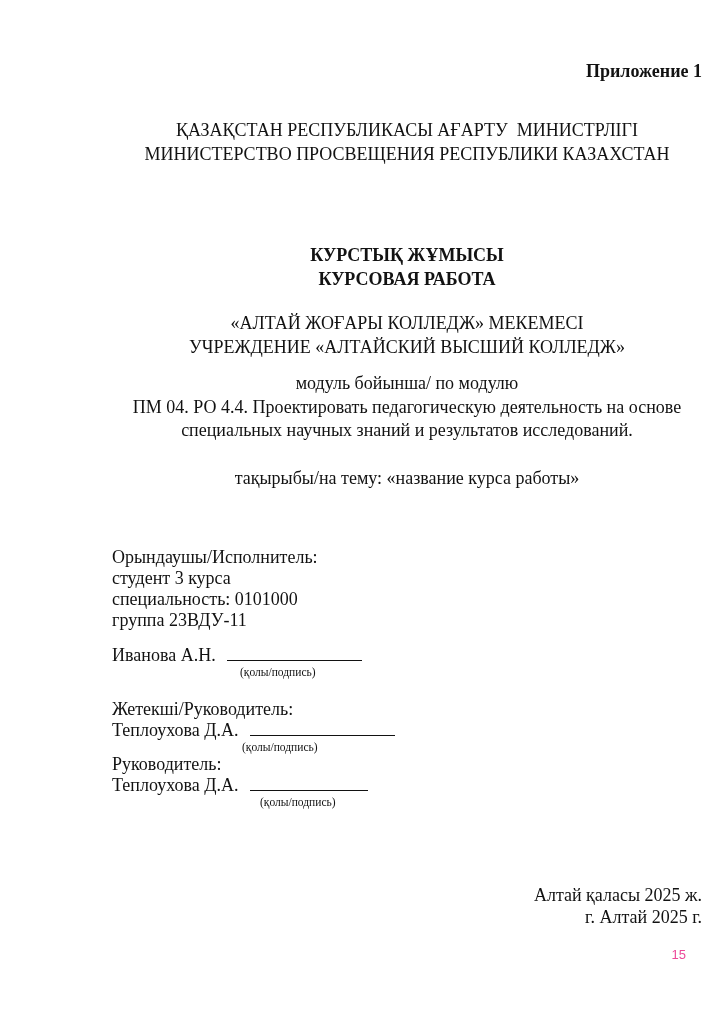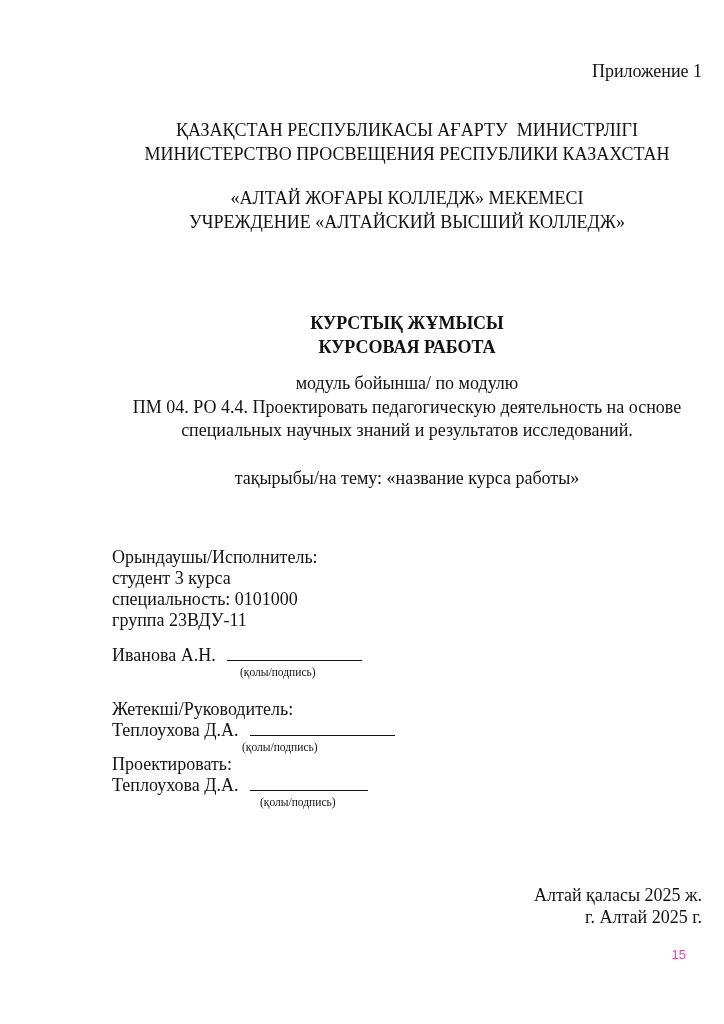--- a/index.html
+++ b/index.html
@@ -15,21 +15,21 @@
     overflow: hidden;
     font-family: "Liberation Serif", "DejaVu Serif", serif;
     color: #121212;
     font-size: 18px;
   }
   .content {
     padding: 60px 22px 0 112px;
   }
   .appendix {
     text-align: right;
-    font-weight: normal;
+    font-weight: bold;
     line-height: 23px;
   }
   .center {
     text-align: center;
     line-height: 23.5px;
   }
   .keep-spaces {
     white-space: pre-wrap;
   }
   .ministry-block { margin-top: 36px; }
@@ -86,28 +86,28 @@
 <div class="page">
   <div class="content">
 
     <div class="appendix">Приложение 1</div>
 
     <div class="center ministry-block">
       <div class="keep-spaces">ҚАЗАҚСТАН РЕСПУБЛИКАСЫ АҒАРТУ  МИНИСТРЛІГІ</div>
       <div>МИНИСТЕРСТВО ПРОСВЕЩЕНИЯ РЕСПУБЛИКИ КАЗАХСТАН</div>
     </div>
 
+    <div class="center title-block">
+      <div>КУРСТЫҚ ЖҰМЫСЫ</div>
+      <div>КУРСОВАЯ РАБОТА</div>
+    </div>
+
     <div class="center college-block">
       <div>«АЛТАЙ ЖОҒАРЫ КОЛЛЕДЖ» МЕКЕМЕСІ</div>
       <div>УЧРЕЖДЕНИЕ «АЛТАЙСКИЙ ВЫСШИЙ КОЛЛЕДЖ»</div>
-    </div>
-
-    <div class="center title-block">
-      <div>КУРСТЫҚ ЖҰМЫСЫ</div>
-      <div>КУРСОВАЯ РАБОТА</div>
     </div>
 
     <div class="center module-block">
       <div>модуль бойынша/ по модулю</div>
       <div>ПМ 04. РО 4.4. Проектировать педагогическую деятельность на основе</div>
       <div>специальных научных знаний и результатов исследований.</div>
     </div>
 
     <div class="theme-line">тақырыбы/на тему: «название курса работы»</div>
 
@@ -124,21 +124,21 @@
     </div>
     <div class="sig-caption cap-executor">(қолы/подпись)</div>
 
     <div class="left-block supervisor-block">
       <div>Жетекші/Руководитель:</div>
       <div class="sig-row flow">
         <span>Теплоухова Д.А.</span>
         <span class="sig-line w-supervisor"></span>
       </div>
       <div class="sig-caption cap-supervisor">(қолы/подпись)</div>
-      <div>Проектировать:</div>
+      <div>Руководитель:</div>
       <div class="sig-row flow">
         <span>Теплоухова Д.А.</span>
         <span class="sig-line w-normcontrol"></span>
       </div>
       <div class="sig-caption cap-normcontrol">(қолы/подпись)</div>
     </div>
 
     <div class="city-block">
       <div>Алтай қаласы 2025 ж.</div>
       <div>г. Алтай 2025 г.</div>

